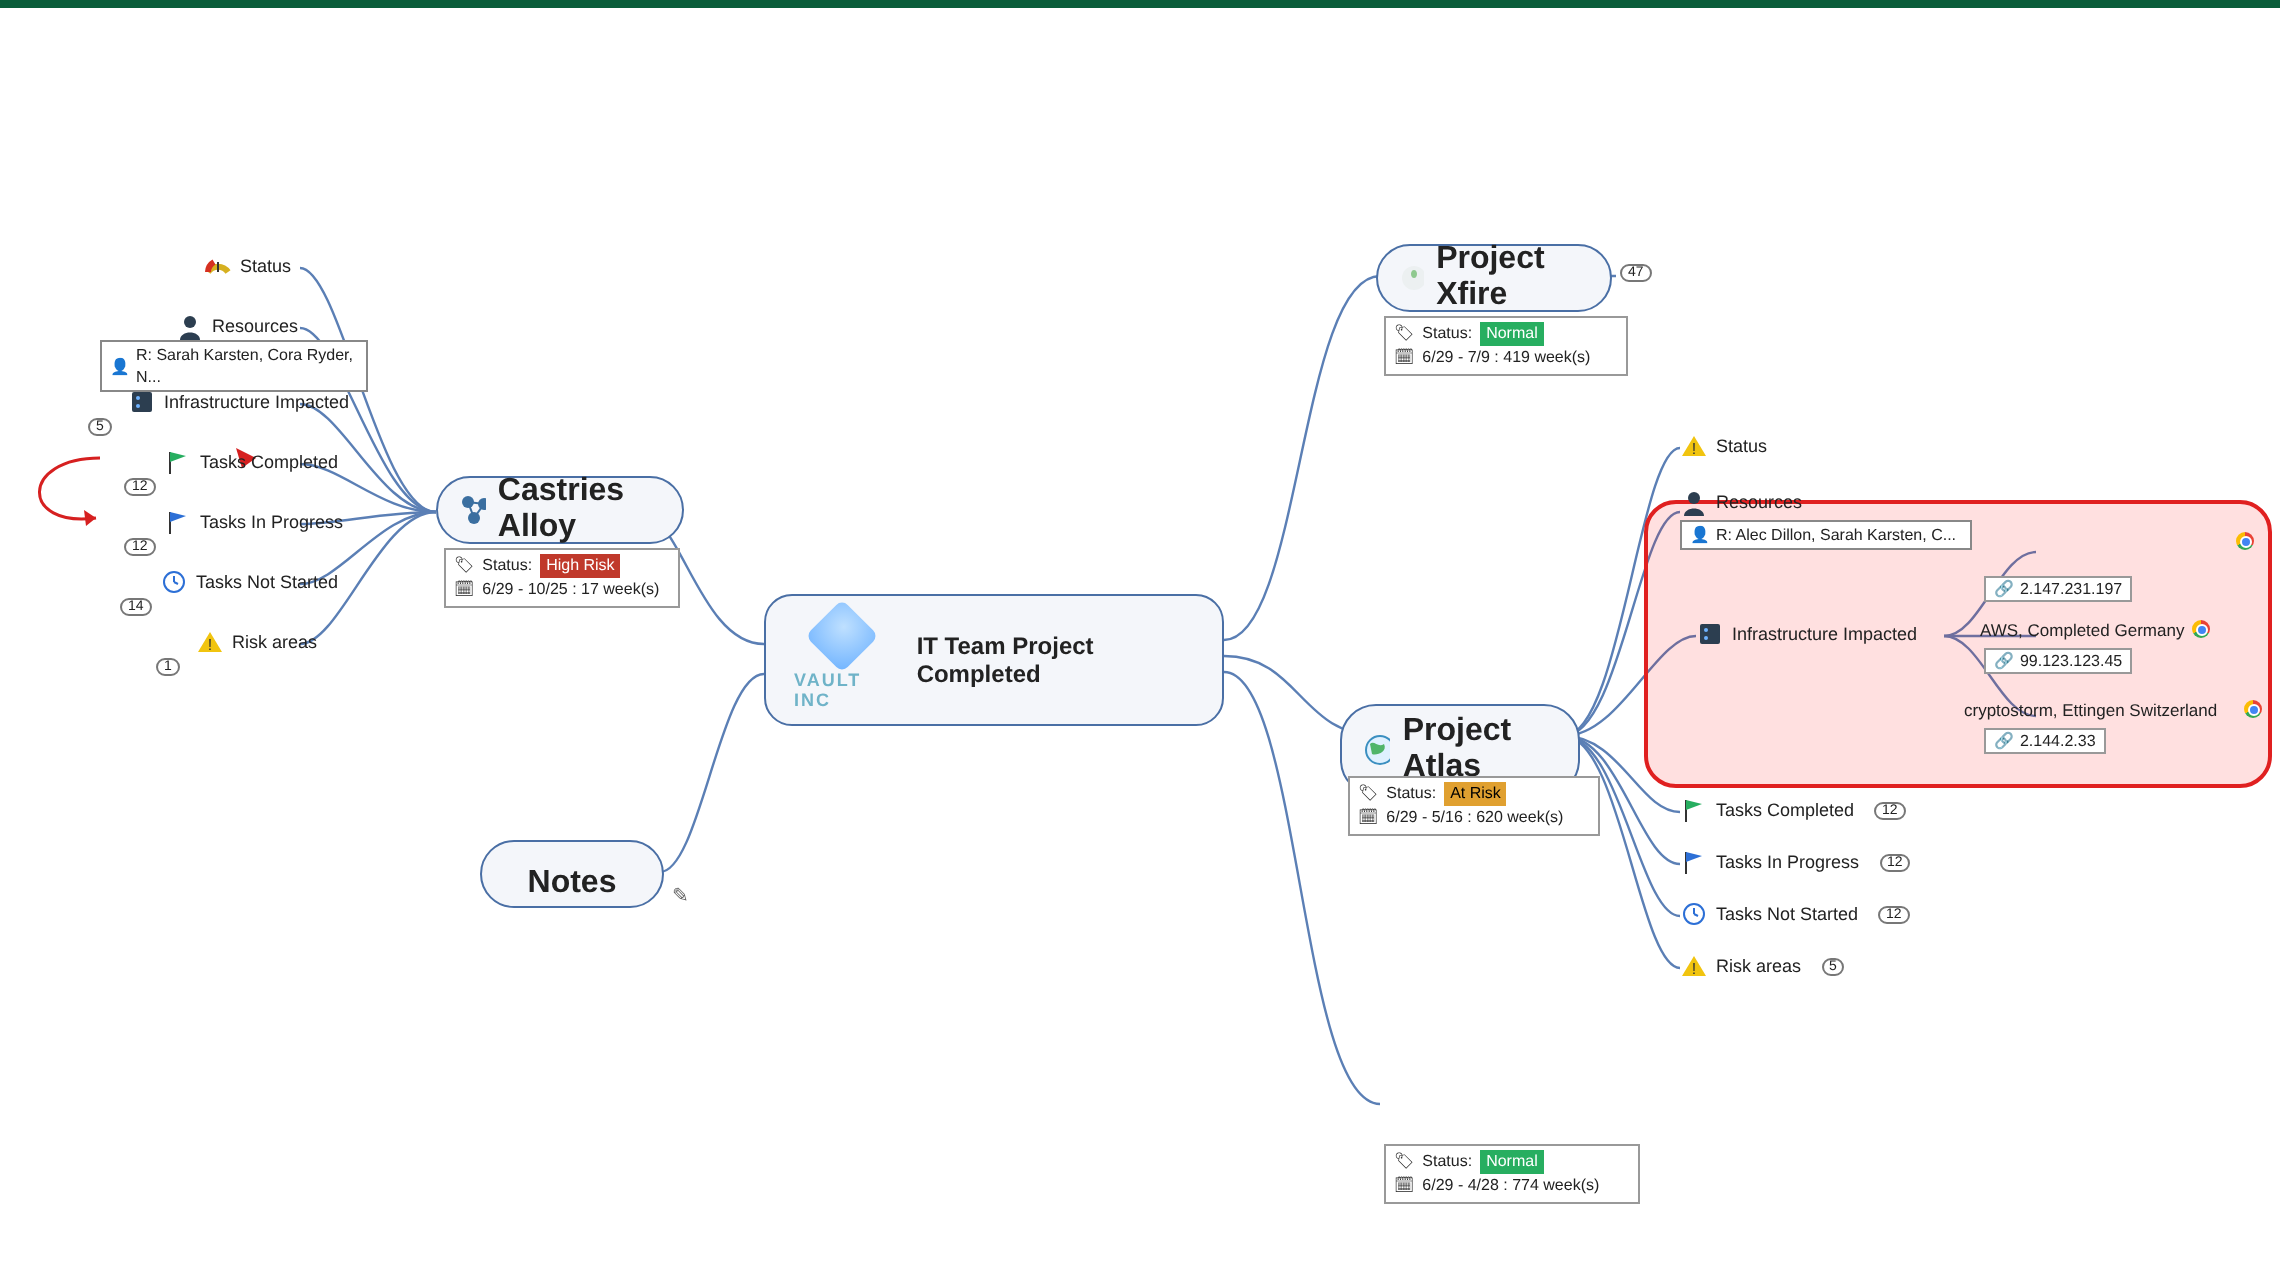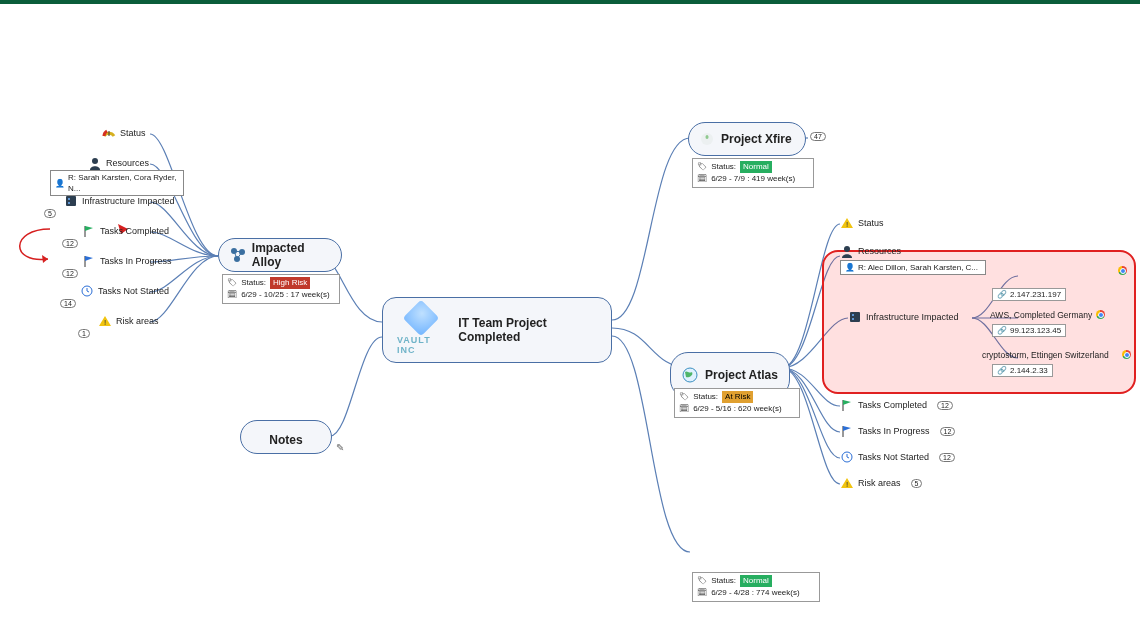--- a/index.html
+++ b/index.html
@@ -37,21 +37,21 @@
     gap: 6px;
   }
   .node.central {
     border-radius: 14px;
     padding: 16px 22px 16px 14px;
     font-size: 12px;
     font-weight: 600;
   }
   .node .label {
     font-weight: 700;
-    font-size: 12px;
+    font-size: 16px;
   }
   .tagbox {
     position: absolute;
     background: #fff;
     border: 1px solid #999;
     padding: 2px 4px;
     font-size: 8px;
     line-height: 12px;
     box-sizing: border-box;
   }
@@ -213,21 +213,21 @@
 
 <div class="node" style="left:218px; top:234px; width:124px; height:34px;">
   <svg class="ic" width="18" height="18">
     <circle cx="5" cy="5" r="3" fill="#3b6fa0"></circle>
     <circle cx="13" cy="6" r="3" fill="#3b6fa0"></circle>
     <circle cx="8" cy="13" r="3" fill="#3b6fa0"></circle>
     <line x1="5" y1="5" x2="13" y2="6" stroke="#3b6fa0"></line>
     <line x1="5" y1="5" x2="8" y2="13" stroke="#3b6fa0"></line>
     <line x1="13" y1="6" x2="8" y2="13" stroke="#3b6fa0"></line>
   </svg>
-  <span class="label">Impacted Alloy</span>
+  <span class="label">Castries Alloy</span>
 </div>
 <div class="tagbox" style="left:222px; top:270px; width:118px;">
   <div class="row">
         <span>🏷</span>
         <span>Status:</span>
     <span class="status-badge status-high">High Risk</span>
       </div>
   <div class="row">
         <span>🗓</span>
         <span>6/29 - 10/25 : 17 week(s)</span>

